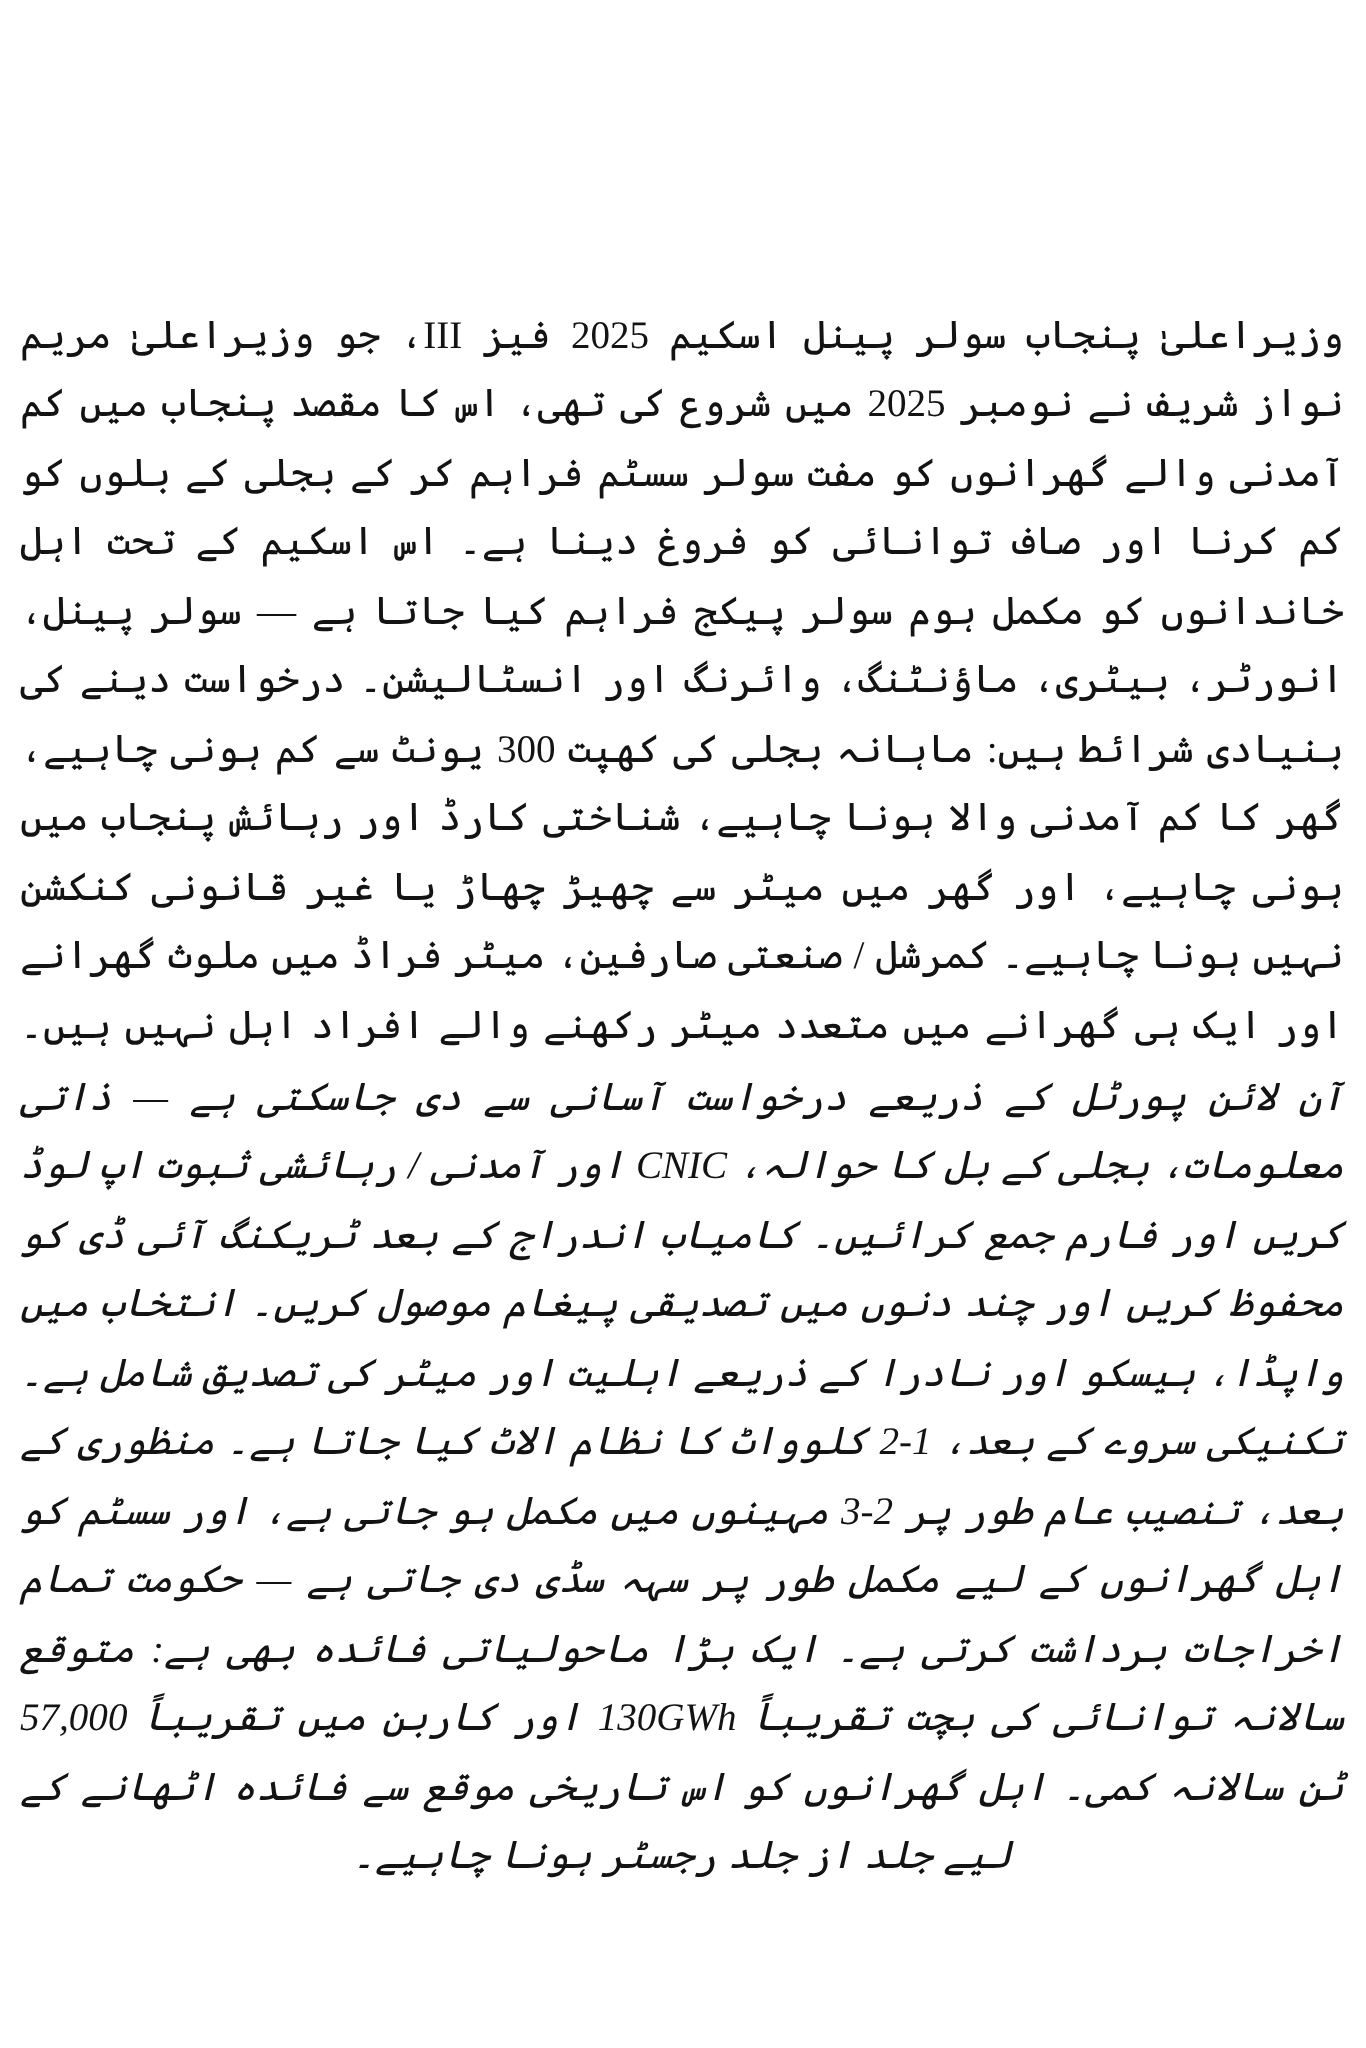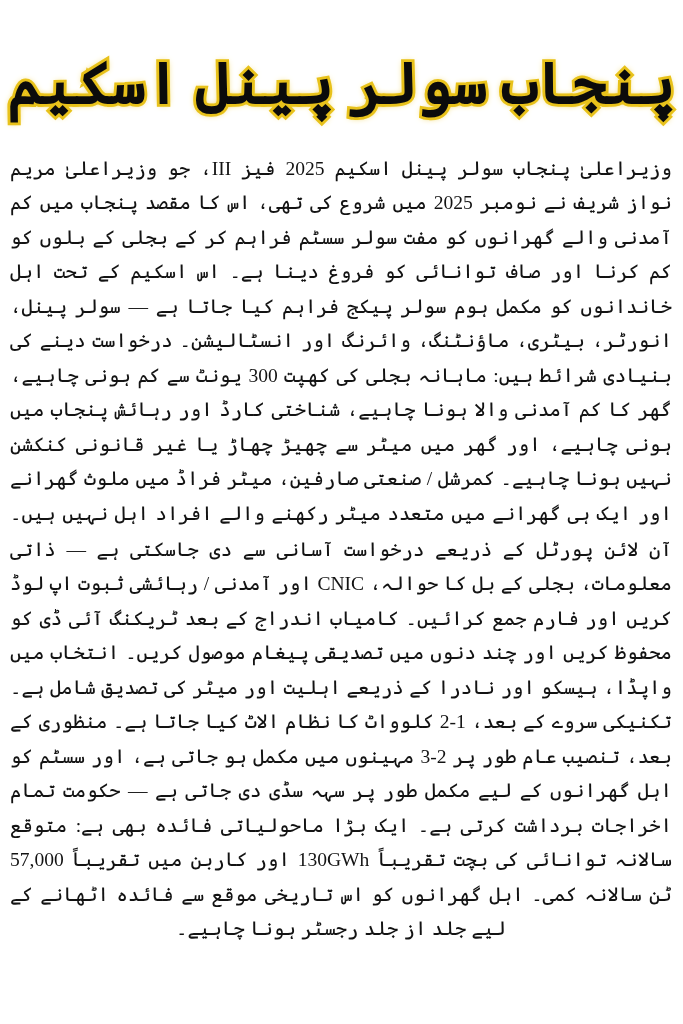--- a/index.html
+++ b/index.html
@@ -75,29 +75,26 @@
     font-size: 25.5px;
     line-height: 45px;
     color: #131313;
     text-align: justify;
     text-align-last: center;
     word-spacing: 0.5px;
     direction: rtl;
     unicode-bidi: plaintext;
   }
   .para.p-mid { text-align-last: justify; }
-  .para.p-last { text-align-last: center; }
+  .para.p-last { text-align-last: center; font-style: italic; }
 </style>
 </head>
 <body style="background: rgb(255, 255, 255);">
 
 <div class="page">
 
-  <div class="headline-wrap">
-    <h1 class="headline" style="color: rgb(11, 11, 11); -webkit-text-stroke: 5.5px rgb(232, 194, 28); text-shadow: rgb(232, 194, 28) 0px 0px 0.5px, rgb(232, 194, 28) 0px 0px 3px, rgb(232, 194, 28) 0px 0px 7px; font-size: 58px;">پنجاب سولر پینل اسکیم</h1>
-  </div>
 
   <div class="body-copy">
     <p class="para p-mid" style="color: rgb(19, 19, 19); font-size: 19.55px; line-height: 34.46px;">وزیراعلیٰ پنجاب سولر پینل اسکیم 2025 فیز III، جو وزیراعلیٰ مریم نواز شریف نے نومبر 2025 میں شروع کی تھی، اس کا مقصد پنجاب میں کم آمدنی والے گھرانوں کو مفت سولر سسٹم فراہم کر کے بجلی کے بلوں کو کم کرنا اور صاف توانائی کو فروغ دینا ہے۔ اس اسکیم کے تحت اہل خاندانوں کو مکمل ہوم سولر پیکج فراہم کیا جاتا ہے — سولر پینل، انورٹر، بیٹری، ماؤنٹنگ، وائرنگ اور انسٹالیشن۔ درخواست دینے کی بنیادی شرائط ہیں: ماہانہ بجلی کی کھپت 300 یونٹ سے کم ہونی چاہیے، گھر کا کم آمدنی والا ہونا چاہیے، شناختی کارڈ اور رہائش پنجاب میں ہونی چاہیے، اور گھر میں میٹر سے چھیڑ چھاڑ یا غیر قانونی کنکشن نہیں ہونا چاہیے۔ کمرشل / صنعتی صارفین، میٹر فراڈ میں ملوث گھرانے اور ایک ہی گھرانے میں متعدد میٹر رکھنے والے افراد اہل نہیں ہیں۔</p>
     <p class="para p-last" style="color: rgb(19, 19, 19); font-size: 19.55px; line-height: 34.46px;">آن لائن پورٹل کے ذریعے درخواست آسانی سے دی جاسکتی ہے — ذاتی معلومات، بجلی کے بل کا حوالہ، CNIC اور آمدنی / رہائشی ثبوت اپ لوڈ کریں اور فارم جمع کرائیں۔ کامیاب اندراج کے بعد ٹریکنگ آئی ڈی کو محفوظ کریں اور چند دنوں میں تصدیقی پیغام موصول کریں۔ انتخاب میں واپڈا، ہیسکو اور نادرا کے ذریعے اہلیت اور میٹر کی تصدیق شامل ہے۔ تکنیکی سروے کے بعد، 1-2 کلوواٹ کا نظام الاٹ کیا جاتا ہے۔ منظوری کے بعد، تنصیب عام طور پر 2-3 مہینوں میں مکمل ہو جاتی ہے، اور سسٹم کو اہل گھرانوں کے لیے مکمل طور پر سہہ سڈی دی جاتی ہے — حکومت تمام اخراجات برداشت کرتی ہے۔ ایک بڑا ماحولیاتی فائدہ بھی ہے: متوقع سالانہ توانائی کی بچت تقریباً 130GWh اور کاربن میں تقریباً 57,000 ٹن سالانہ کمی۔ اہل گھرانوں کو اس تاریخی موقع سے فائدہ اٹھانے کے لیے جلد از جلد رجسٹر ہونا چاہیے۔</p>
   </div>
 
 </div>
 
 </body></html>

